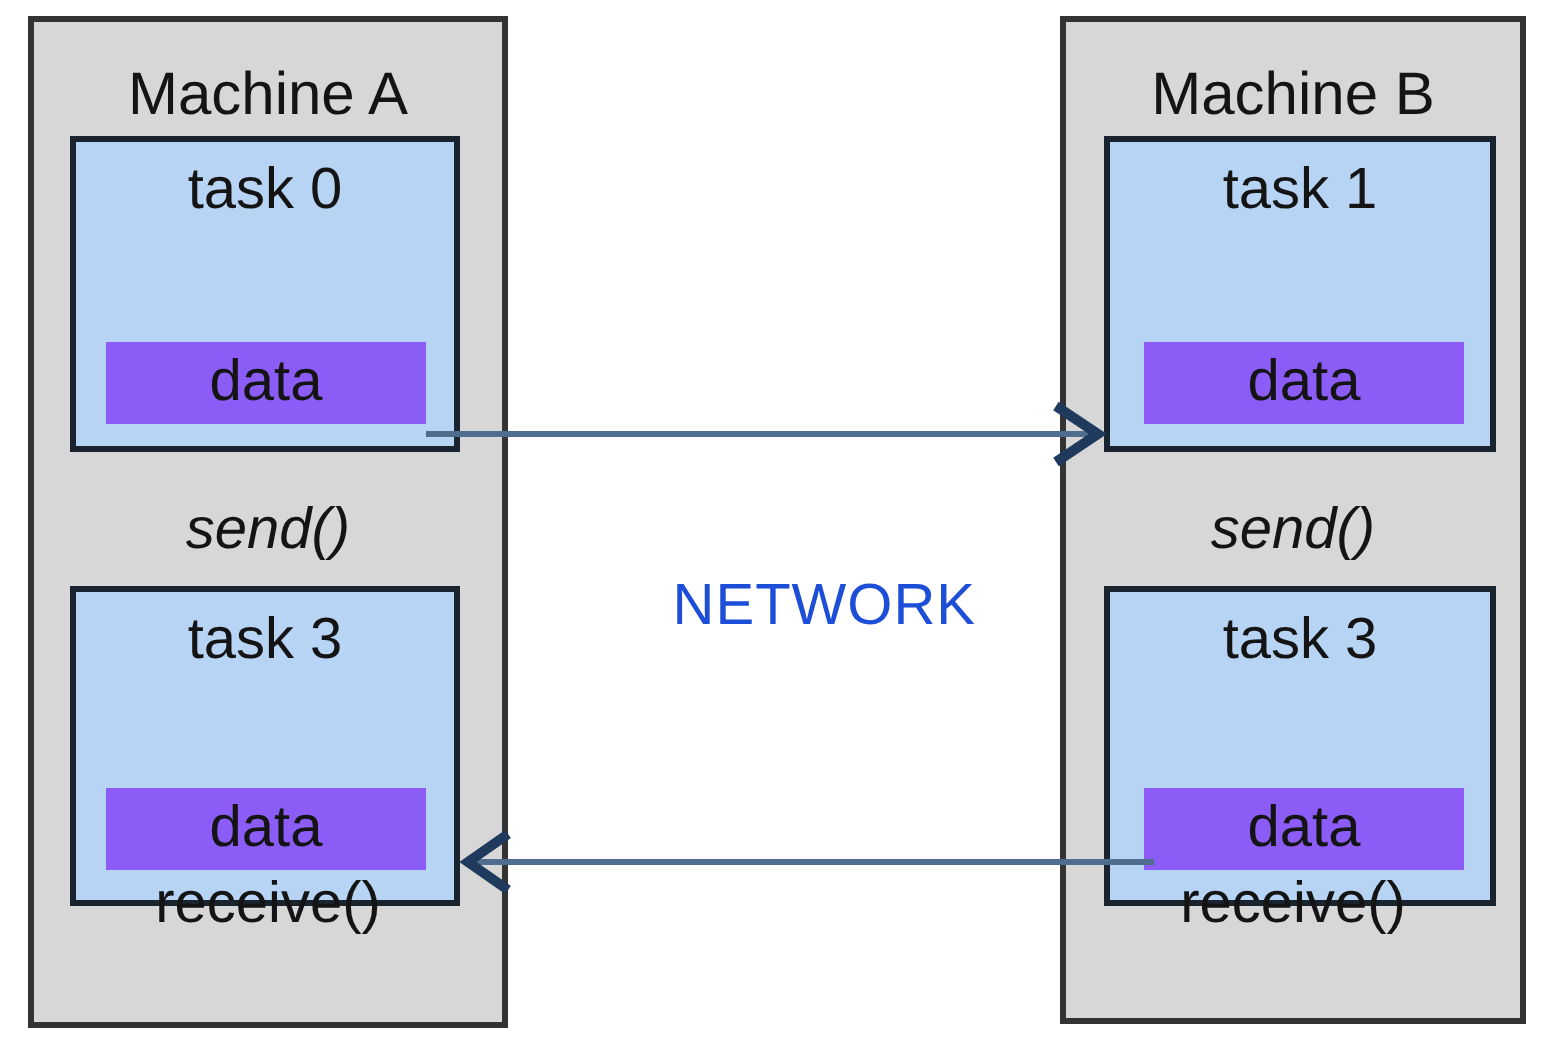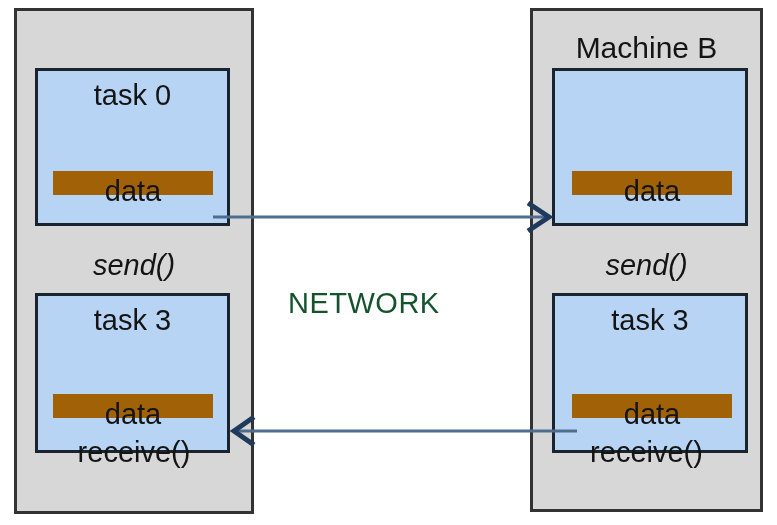--- a/index.html
+++ b/index.html
@@ -23,63 +23,65 @@
   }
   .task-a { left:18px; width:195px; }
   .task-b { left:19px; width:196px; }
   .task-top { top:57px; height:158px; }
   .task-bottom { top:282px; height:160px; }
   .task-label {
     position:absolute; left:0; top:8px; width:100%; text-align:center;
     font-size:29px; line-height:32px; white-space:nowrap;
   }
   .data-box {
-    position:absolute; background:#a16207; width:160px; height:24px;
+    position:absolute; background:#8b5cf6; width:160px; height:41px;
     text-align:center; font-size:29px; line-height:41px;
   }
   .data-top { left:15px; top:100px; }
   .data-bottom { left:15px; top:98px; }
   #machine-b .data-top, #machine-b .data-bottom { left:17px; }
   .op-label {
     position:absolute; left:0; width:100%; text-align:center;
     font-size:29px; line-height:34px; white-space:nowrap;
   }
   .op-send { top:237px;font-style:italic; }
   .op-receive { top:424px; }
   #network-label {
-    position:absolute; left:288px; top:287px; width:200px; text-align:left;
-    font-size:29px; line-height:32px; letter-spacing:0.5px; color:#14532d;
+    position:absolute; left:288px; top:287px; width:200px; text-align:right;
+    font-size:29px; line-height:32px; letter-spacing:0.5px; color:#1d4ed8;
     white-space:nowrap;
   }
   #arrow-layer { position:absolute; left:0; top:0; width:777px; height:525px; }
 </style>
 </head>
 <body>
 
 <div id="stage">
 
   <div class="machine" id="machine-a">
+    <div class="machine-title">Machine A</div>
 
     <div class="task task-a task-top">
       <div class="task-label">task 0</div>
       <div class="data-box data-top">data</div>
     </div>
     <div class="op-label op-send">send()</div>
 
     <div class="task task-a task-bottom">
       <div class="task-label">task 3</div>
       <div class="data-box data-bottom">data</div>
     </div>
     <div class="op-label op-receive">receive()</div>
   </div>
 
   <div class="machine" id="machine-b">
     <div class="machine-title">Machine B</div>
 
     <div class="task task-b task-top">
+      <div class="task-label">task 1</div>
       <div class="data-box data-top">data</div>
     </div>
     <div class="op-label op-send">send()</div>
 
     <div class="task task-b task-bottom">
       <div class="task-label">task 3</div>
       <div class="data-box data-bottom">data</div>
     </div>
     <div class="op-label op-receive">receive()</div>
   </div>

